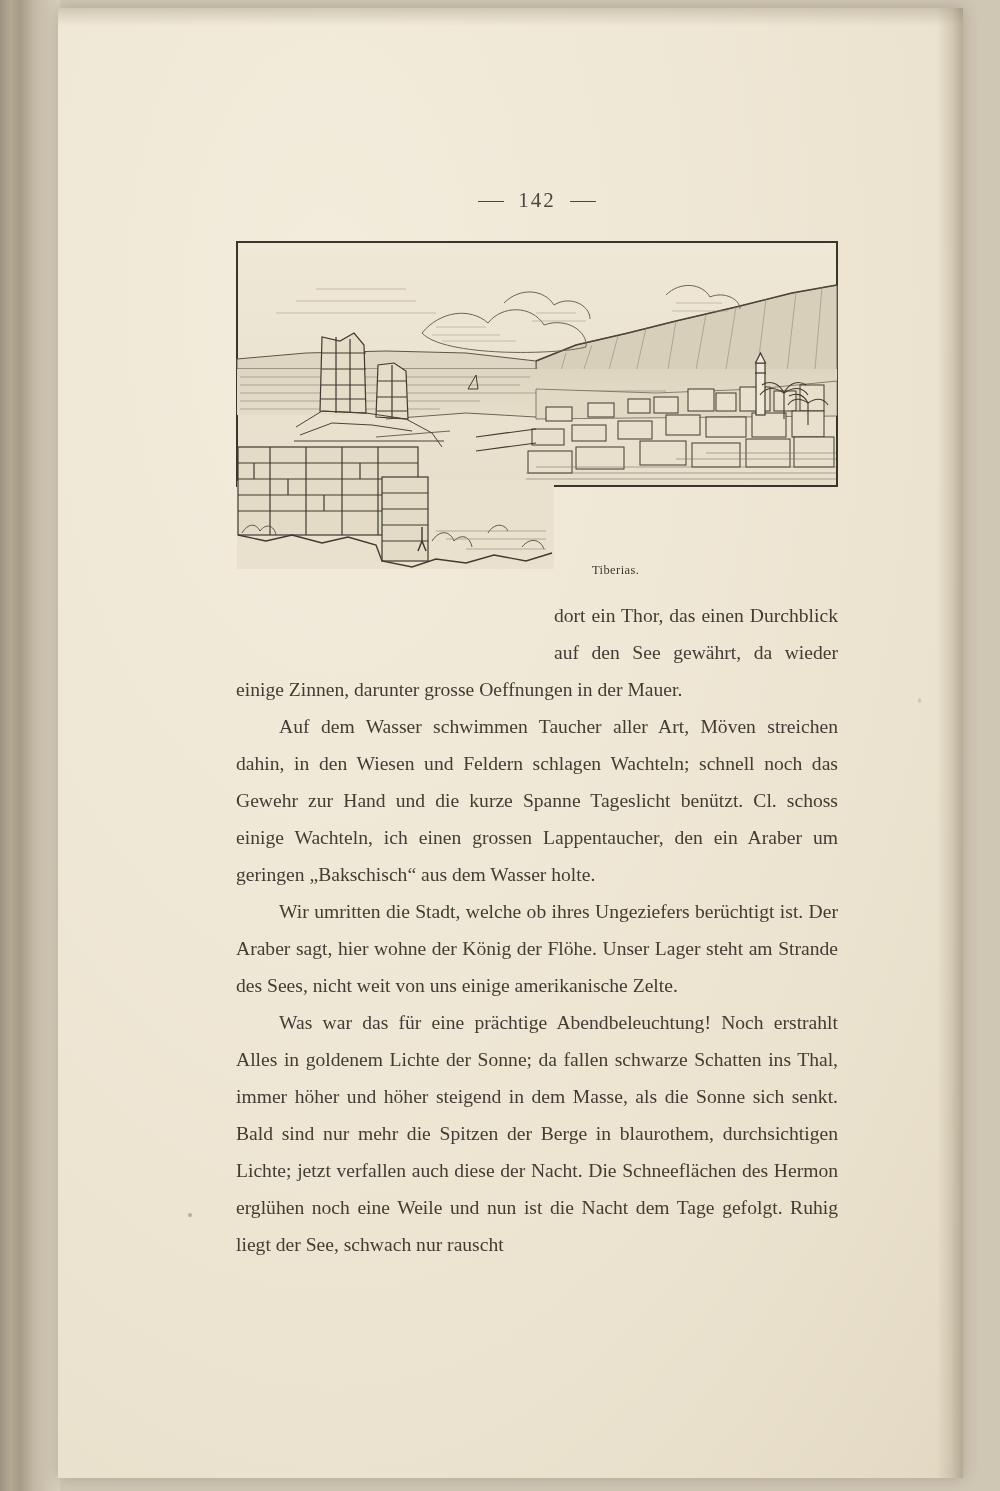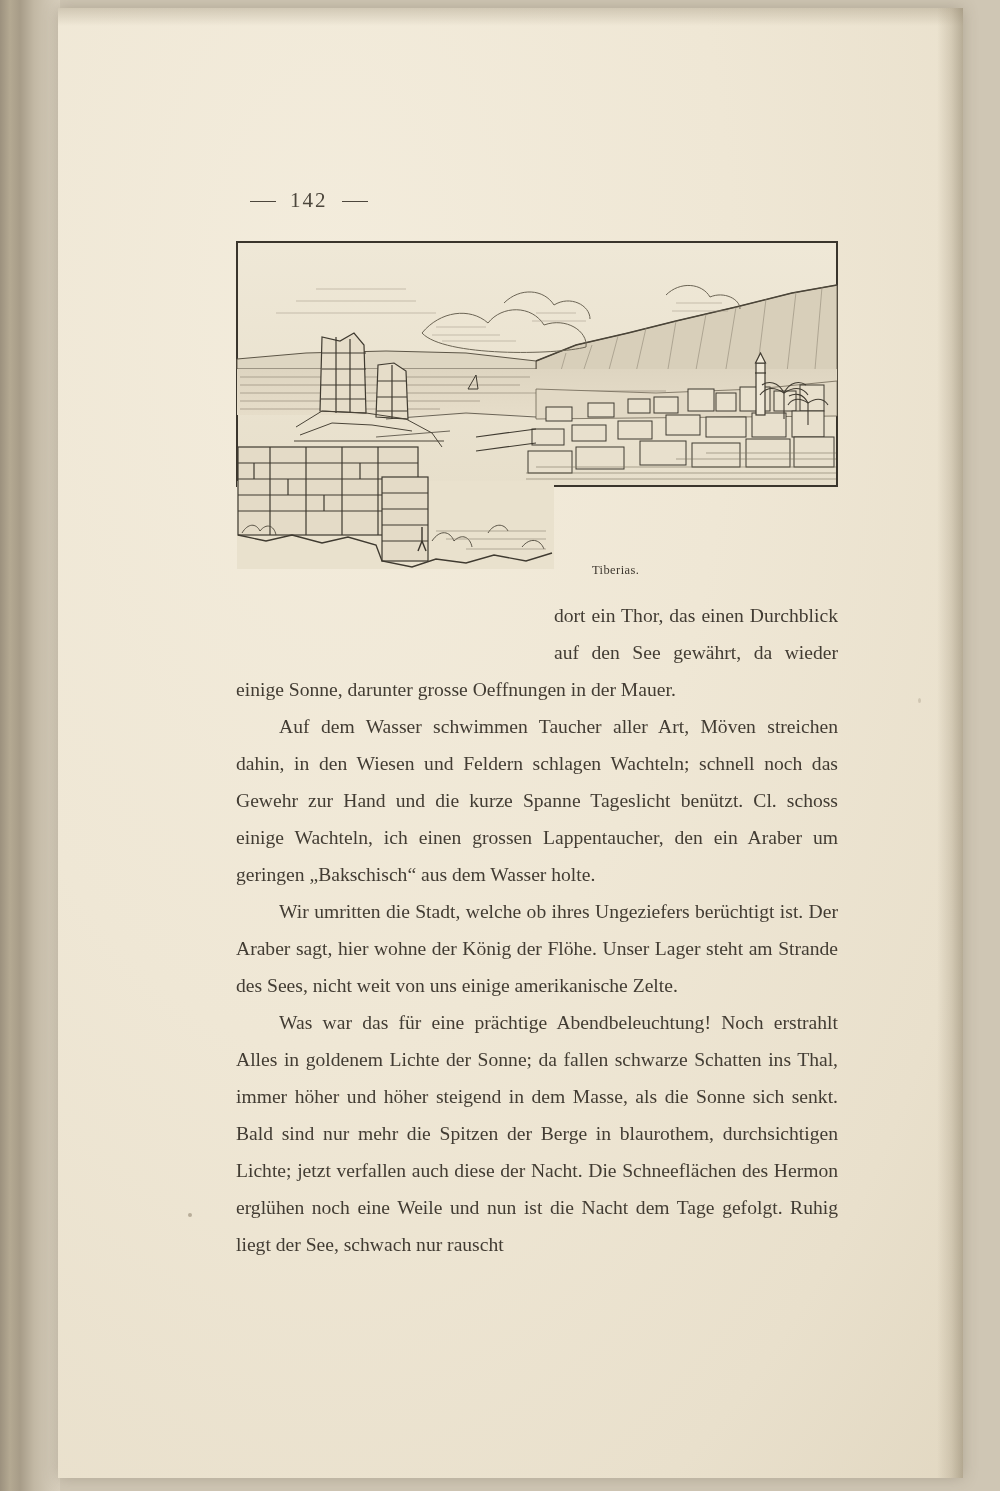--- a/index.html
+++ b/index.html
@@ -35,20 +35,21 @@
     background:linear-gradient(180deg,rgba(150,138,114,.35),rgba(150,138,114,0));
   }
   .speck{position:absolute;border-radius:50%;background:rgba(120,106,84,.45);}
 
   
   .content{
     position:absolute;
     left:178px;top:180px;width:602px;
   }
   .folio{
+    text-align:center;
     font-size:21px;
     letter-spacing:2px;
     color:#4c463c;
     margin-bottom:28px;
   }
   .folio .rule{display:inline-block;width:26px;height:1px;background:#4c463c;vertical-align:5px;margin:0 14px;}
 
   
   .figure{position:relative;width:626px;height:350px;margin:0 0 6px 0;}
   .figure svg{display:block;}
@@ -276,21 +277,21 @@
           </g>
 
           </svg>
           <div></div>
 
         <div class="caption">Tiberias.</div>
       </div>
 
       <div class="body-text">
         <div class="wrap-float"></div>
-        <p class="p-first">dort ein Thor, das einen Durchblick auf den See gewährt, da wieder einige Sonne, darunter grosse Oeffnungen in der Mauer.</p>
+        <p class="p-first">dort ein Thor, das einen Durchblick auf den See gewährt, da wieder einige Zinnen, darunter grosse Oeffnungen in der Mauer.</p>
         <p class="indent">Auf dem Wasser schwimmen Taucher aller Art, Möven streichen dahin, in den Wiesen und Feldern schlagen Wachteln; schnell noch das Gewehr zur Hand und die kurze Spanne Tageslicht benützt. Cl. schoss einige Wachteln, ich einen grossen Lappentaucher, den ein Araber um geringen „Bakschisch“ aus dem Wasser holte.</p>
         <p class="indent">Wir umritten die Stadt, welche ob ihres Ungeziefers berüchtigt ist. Der Araber sagt, hier wohne der König der Flöhe. Unser Lager steht am Strande des Sees, nicht weit von uns einige amerikanische Zelte.</p>
         <p class="indent">Was war das für eine prächtige Abendbeleuchtung! Noch erstrahlt Alles in goldenem Lichte der Sonne; da fallen schwarze Schatten ins Thal, immer höher und höher steigend in dem Masse, als die Sonne sich senkt. Bald sind nur mehr die Spitzen der Berge in blaurothem, durchsichtigen Lichte; jetzt verfallen auch diese der Nacht. Die Schneeflächen des Hermon erglühen noch eine Weile und nun ist die Nacht dem Tage gefolgt. Ruhig liegt der See, schwach nur rauscht</p>
       </div>
 
     </div>
   </div>
 </div>
 
 </body></html>

